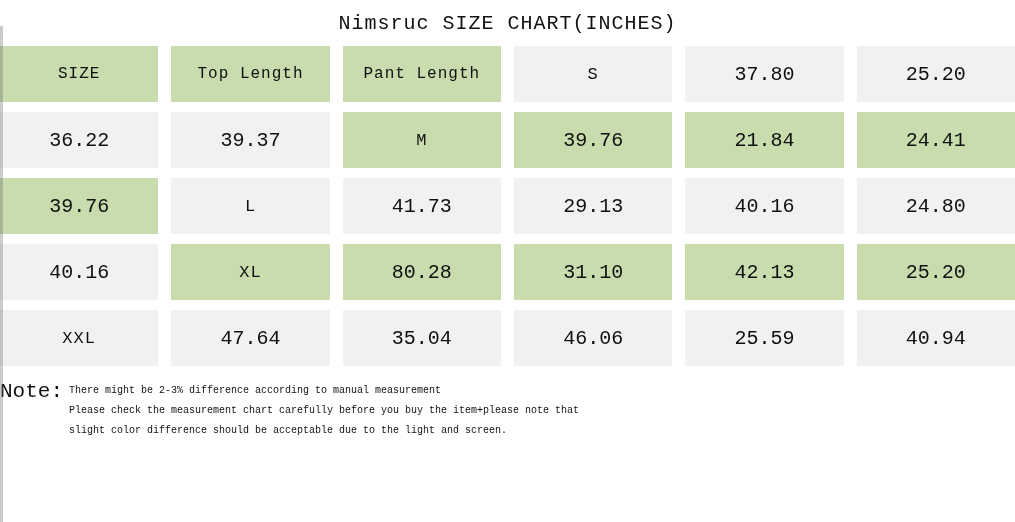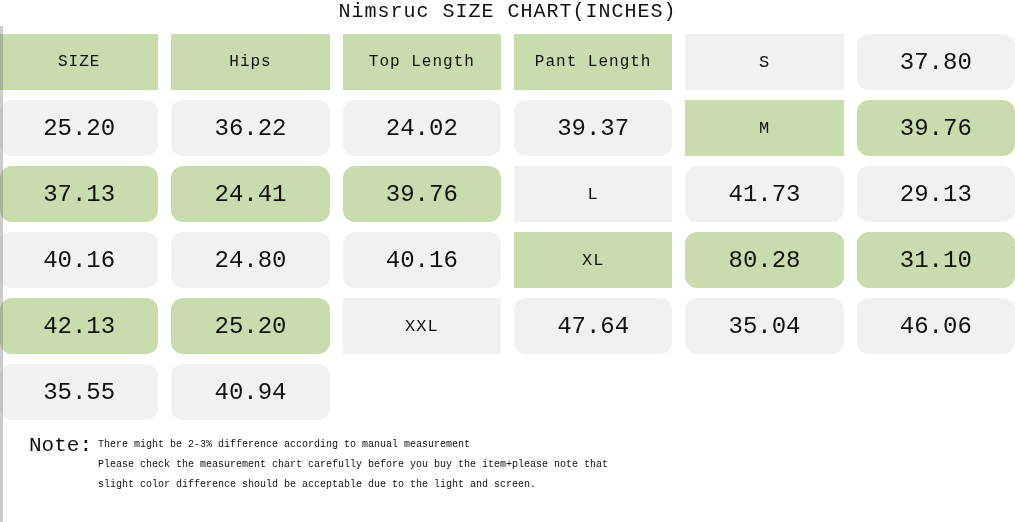--- a/index.html
+++ b/index.html
@@ -20,20 +20,21 @@
   }
   .left-edge-line{
     position:absolute;
     left:0; top:26px; bottom:0;
     width:3px;
     background:rgba(110,110,110,0.35);
     z-index:5;
   }
   .chart-title{
     text-align:center;
+    padding-top:12px;
     font-size:20px;
     letter-spacing:1px;
     white-space:pre;
   }
   .size-grid{
     display:grid;
     grid-template-columns:repeat(6,1fr);
     column-gap:13px;
     row-gap:10px;
     margin-top:11px;
@@ -42,27 +43,26 @@
     height:56px;
     display:flex;
     align-items:center;
     justify-content:center;
     white-space:pre;
   }
   .head{background:var(--green); font-size:16px; letter-spacing:1px;}
   .green{background:var(--green);}
   .gray{background:var(--gray);}
   .size{font-size:17px; letter-spacing:1px;}
-  .val{font-size:24px;border-radius:12px;}
+  .val{font-size:20px;}
   .note{
     display:flex;
     align-items:flex-start;
     margin-top:15px;
     padding-left:0;
-    margin-left:29px;
   }
   .note-label{
     font-size:21px;
     line-height:22px;
     flex:0 0 auto;
   }
   .note-lines{
     padding-left:6px;
     font-size:10px;
     line-height:20px;
@@ -72,50 +72,48 @@
 </head>
 <body>
 
 <div class="page">
   <div class="left-edge-line"></div>
 
   <div class="chart-title">Nimsruc SIZE CHART(INCHES)</div>
 
   <div class="size-grid">
       <div class="cell head">SIZE</div>
-      <div class="cell head">Hips</div>
       <div class="cell head">Top Length</div>
       <div class="cell head">Pant Length</div>
       <div class="cell size gray">S</div>
       <div class="cell val gray">37.80</div>
       <div class="cell val gray">25.20</div>
       <div class="cell val gray">36.22</div>
-      <div class="cell val gray">24.02</div>
       <div class="cell val gray">39.37</div>
       <div class="cell size green">M</div>
       <div class="cell val green">39.76</div>
-      <div class="cell val green">37.13</div>
+      <div class="cell val green">21.84</div>
       <div class="cell val green">24.41</div>
       <div class="cell val green">39.76</div>
       <div class="cell size gray">L</div>
       <div class="cell val gray">41.73</div>
       <div class="cell val gray">29.13</div>
       <div class="cell val gray">40.16</div>
       <div class="cell val gray">24.80</div>
       <div class="cell val gray">40.16</div>
       <div class="cell size green">XL</div>
       <div class="cell val green">80.28</div>
       <div class="cell val green">31.10</div>
       <div class="cell val green">42.13</div>
       <div class="cell val green">25.20</div>
       <div class="cell size gray">XXL</div>
       <div class="cell val gray">47.64</div>
       <div class="cell val gray">35.04</div>
       <div class="cell val gray">46.06</div>
-      <div class="cell val gray">35.55</div>
+      <div class="cell val gray">25.59</div>
       <div class="cell val gray">40.94</div>
     </div>
 
   <div class="note">
     <div class="note-label">Note:</div>
     <div class="note-lines">
       <div class="note-line">There might be 2-3% difference according to manual measurement</div>
       <div class="note-line">Please check the measurement chart carefully before you buy the item+please note that</div>
       <div class="note-line">slight color difference should be acceptable due to the light and screen.</div>
     </div>

